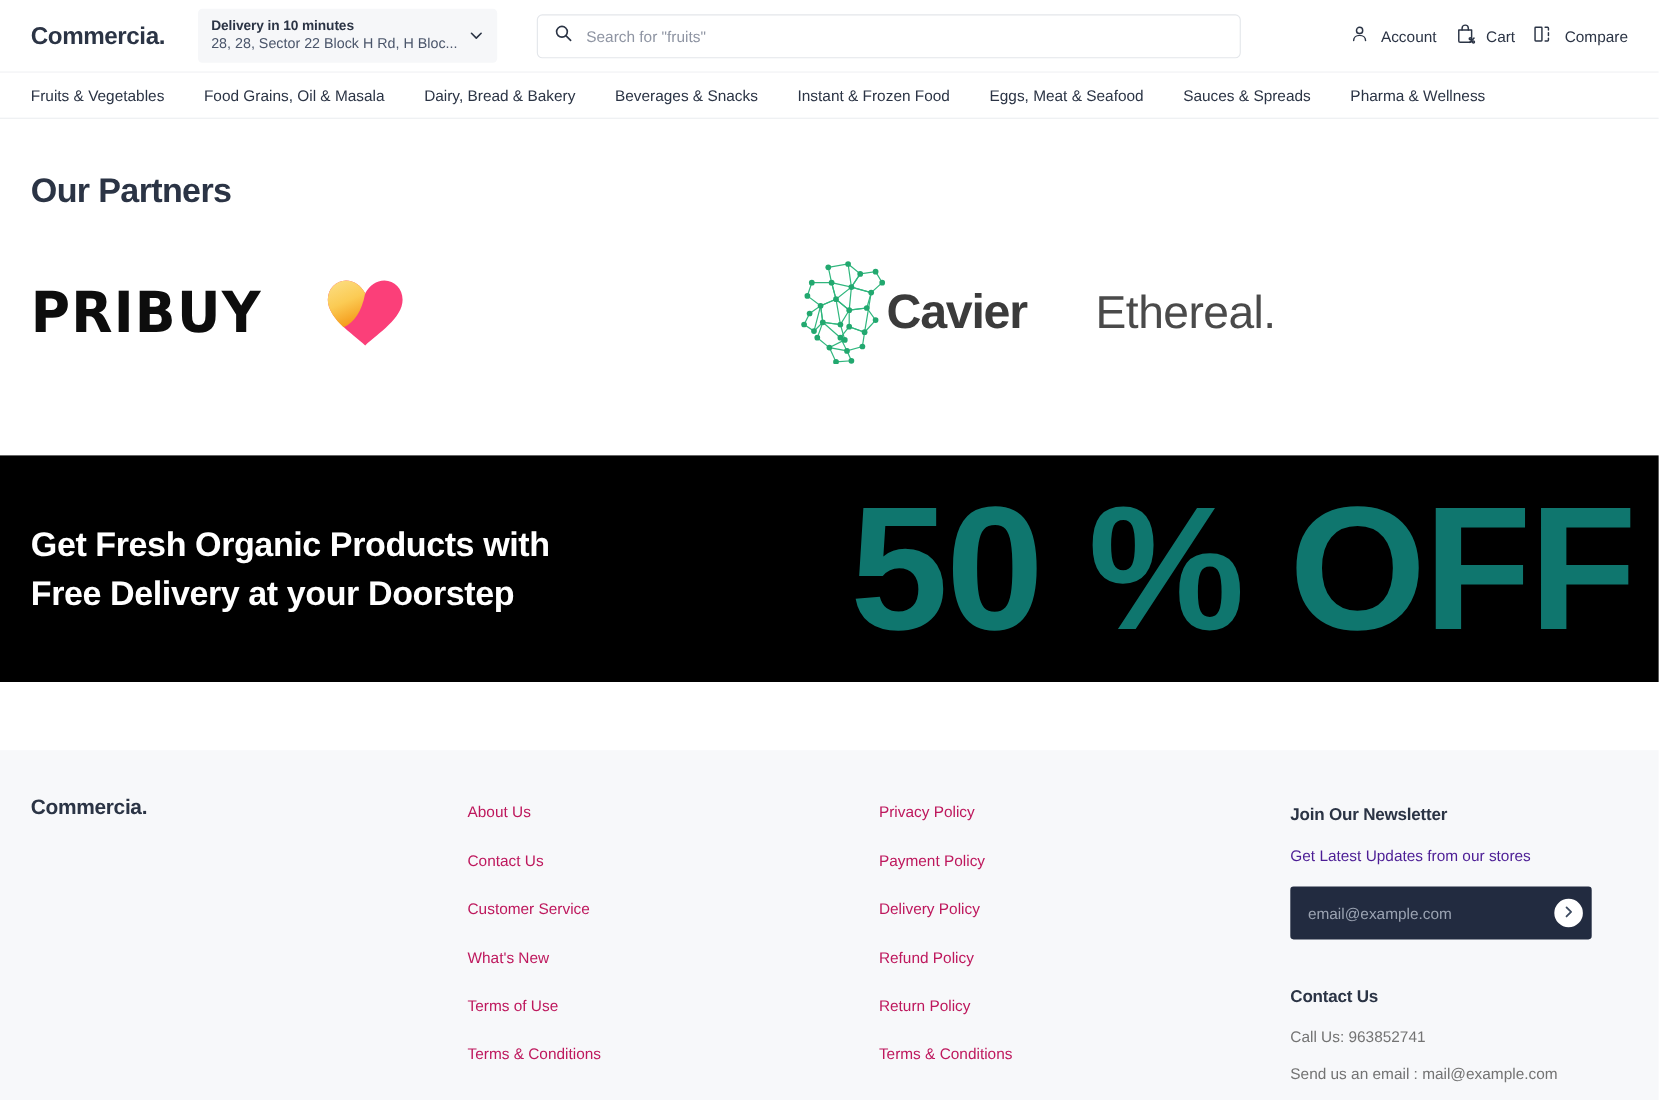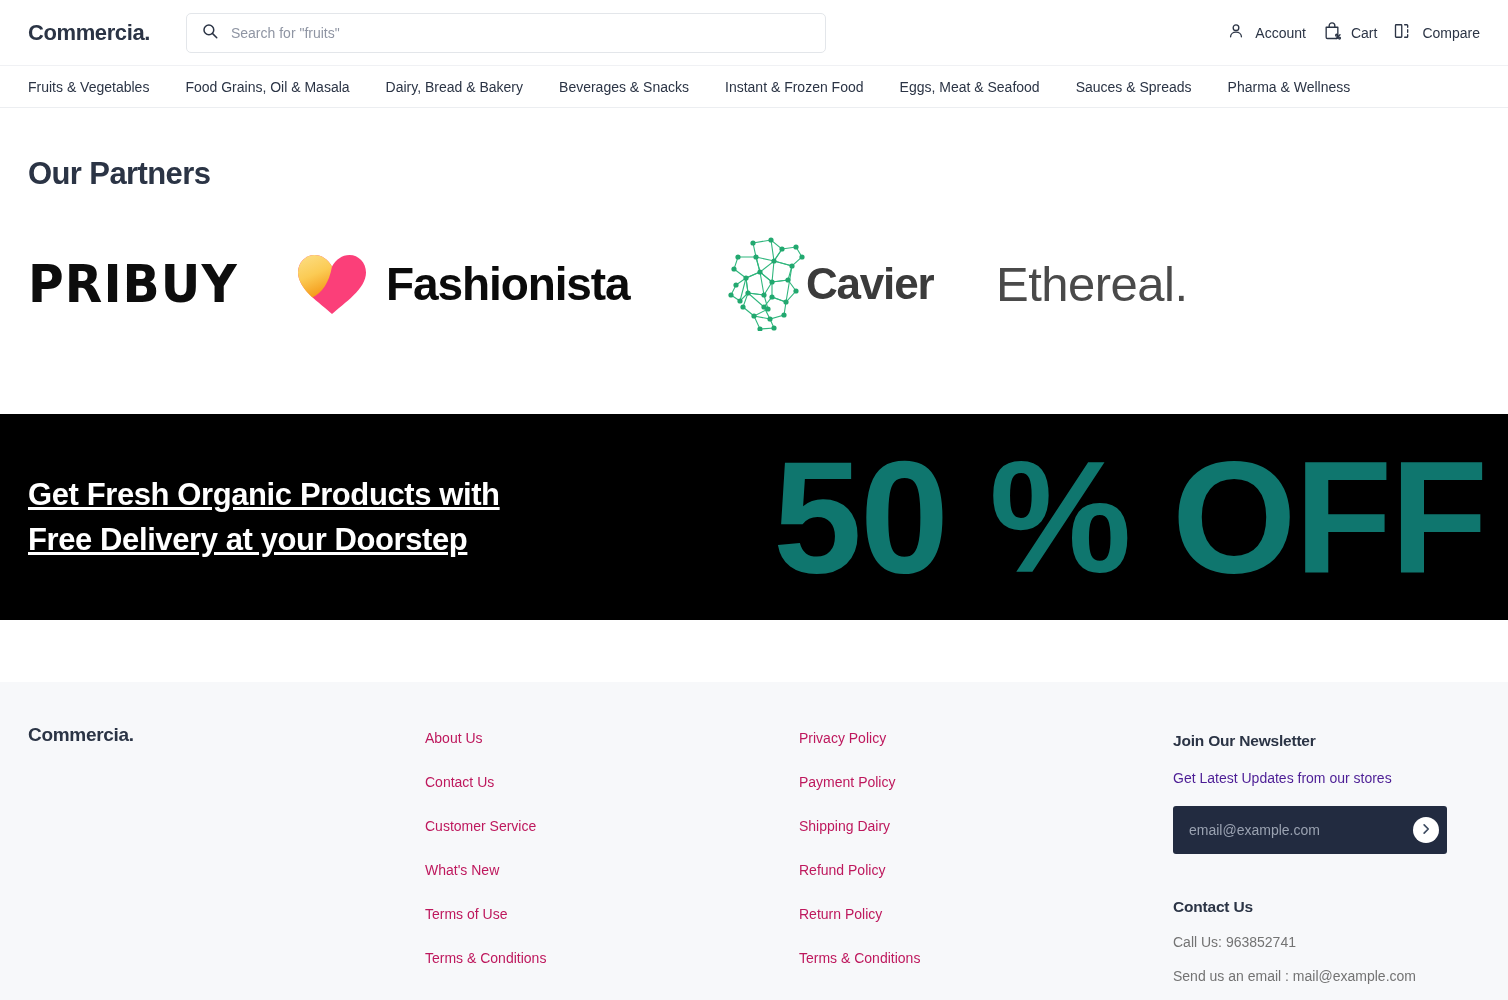--- a/index.html
+++ b/index.html
@@ -131,21 +131,21 @@
   }
   
   .logo-cavier { display: flex; align-items: center; gap: 2px; }
   .cavier-net { width: 82px; height: 94px; }
   .cavier-word {
     font-size: 44px; font-weight: 700; color: #3b3b3b;
     letter-spacing: -1.2px; margin-left: -4px;
   }
   
   .logo-ethereal {
-    font-size: 49px; font-weight: 300; color: #4a4a4a;
+    font-size: 42px; font-weight: 300; color: #4a4a4a;
     letter-spacing: -0.5px;
   }
 
   
   .promo {
     position: relative;
     height: 206px;
     background: #000000;
     margin-top: 80px;
     overflow: hidden;
@@ -167,21 +167,20 @@
   .promo-headline {
     position: relative;
     z-index: 2;
     margin-left: 28px;
     font-size: 31px;
     font-weight: 700;
     color: #ffffff;
     line-height: 45px;
     letter-spacing: -0.4px;
     max-width: 620px;
-    text-decoration: underline;
   }
 
   
   .footer {
     margin-top: 62px;
     background: #f7f8fa;
     height: 320px;
     padding: 42px 28px 0 28px;
     display: flex;
   }
@@ -233,20 +232,31 @@
   .contact-line {
     font-size: 14px; color: #737373; margin-top: 18px;
   }
 </style>
 </head>
 <body>
 
 <div class="header">
   <div class="brand">Commercia.</div>
 
+  <div class="delivery-box">
+    <div class="delivery-text">
+      <div class="delivery-title">Delivery in 10 minutes</div>
+      <div class="delivery-addr">28, 28, Sector 22 Block H Rd, H Bloc...</div>
+    </div>
+    <span class="chev">
+      <svg viewBox="0 0 16 16" fill="none" stroke="currentColor" stroke-width="1.7" stroke-linecap="round" stroke-linejoin="round">
+          <path d="M3 6l5 5 5-5"></path>
+        </svg>
+    </span>
+  </div>
 
   <div class="search-wrap">
     <div class="search-box">
       <span>
         <svg viewBox="0 0 24 24" fill="none" stroke="currentColor" stroke-width="2" stroke-linecap="round">
             <circle cx="10.5" cy="10.5" r="6.5"></circle>
             <path d="M15.5 15.5L21 21"></path>
           </svg>
       </span>
       <input class="search-input" type="text" placeholder="Search for &quot;fruits&quot;" style="">
@@ -317,21 +327,20 @@
               <linearGradient id="gy" x1="0" y1="0" x2="0.35" y2="1">
                 <stop offset="0%" stop-color="#fcdf86"></stop>
                 <stop offset="55%" stop-color="#fbcb54"></stop>
                 <stop offset="100%" stop-color="#f59e1e"></stop>
               </linearGradient>
             </defs>
             <path d="M36 61C24 50 2 36 2 19.5 2 9.5 9.5 2 18.5 2c7.5 0 13.5 4.6 17.5 11.5C40 6.6 46 2 53.5 2 62.5 2 70 9.5 70 19.5 70 36 48 50 36 61z" fill="#fb3f79"></path>
             <path d="M36 13.5C32 6.6 26 2 18.5 2 9.5 2 2 9.5 2 19.5c0 9.2 6.8 18 14.3 25C26 40 33 30 36 13.5z" fill="url(#gy)"></path>
           </svg>
         </span>
-        <span class="fashionista-word">Fashionista</span>
       </div>
     </div>
 
     <div class="partner" style="width:270px">
       <div class="logo-cavier">
         <span class="cavier-net">
           <svg viewBox="0 0 82 94">
             <g stroke="#25b377" stroke-width="1.1" fill="none" opacity="0.95">
               <path d="M27 6 L45 3 L56 12 L48 24 L30 20 Z"></path>
               <path d="M56 12 L70 10 L76 20 L66 29 L48 24 Z"></path>
@@ -410,21 +419,21 @@
     <a class="f-link">Contact Us</a>
     <a class="f-link">Customer Service</a>
     <a class="f-link">What's New</a>
     <a class="f-link">Terms of Use</a>
     <a class="f-link">Terms &amp; Conditions</a>
   </div>
 
   <div class="f-col-links">
     <a class="f-link">Privacy Policy</a>
     <a class="f-link">Payment Policy</a>
-    <a class="f-link">Shipping Dairy</a>
+    <a class="f-link">Delivery Policy</a>
     <a class="f-link">Refund Policy</a>
     <a class="f-link">Return Policy</a>
     <a class="f-link">Terms &amp; Conditions</a>
   </div>
 
   <div class="f-col-news">
     <div class="f-heading">Join Our Newsletter</div>
     <div class="f-sub">Get Latest Updates from our stores</div>
 
     <div class="news-input-wrap">

